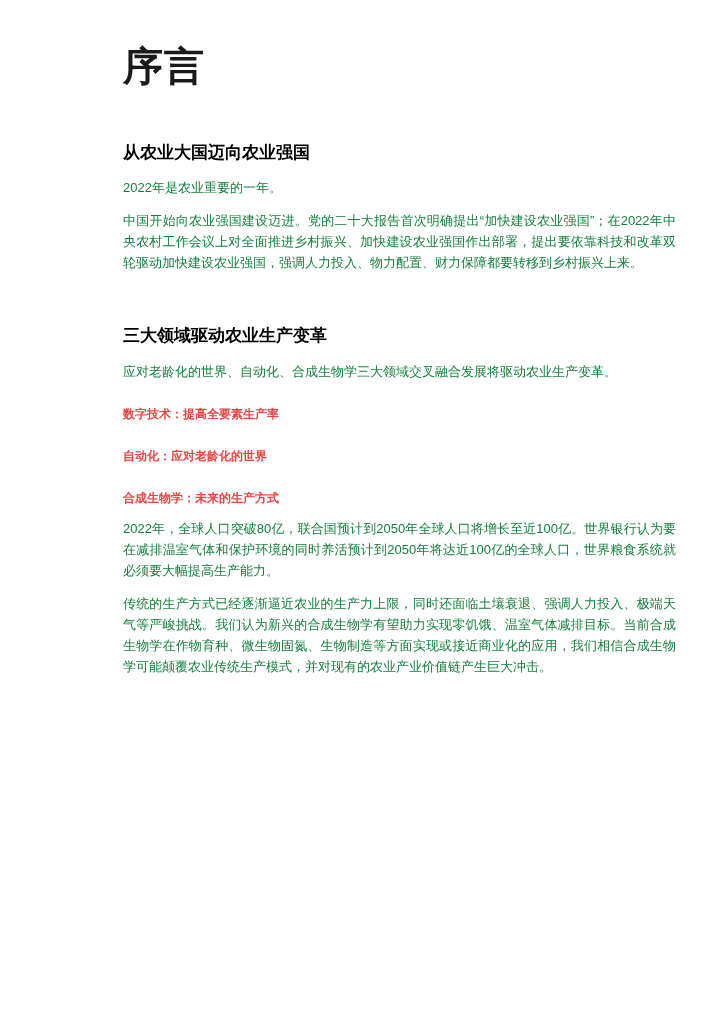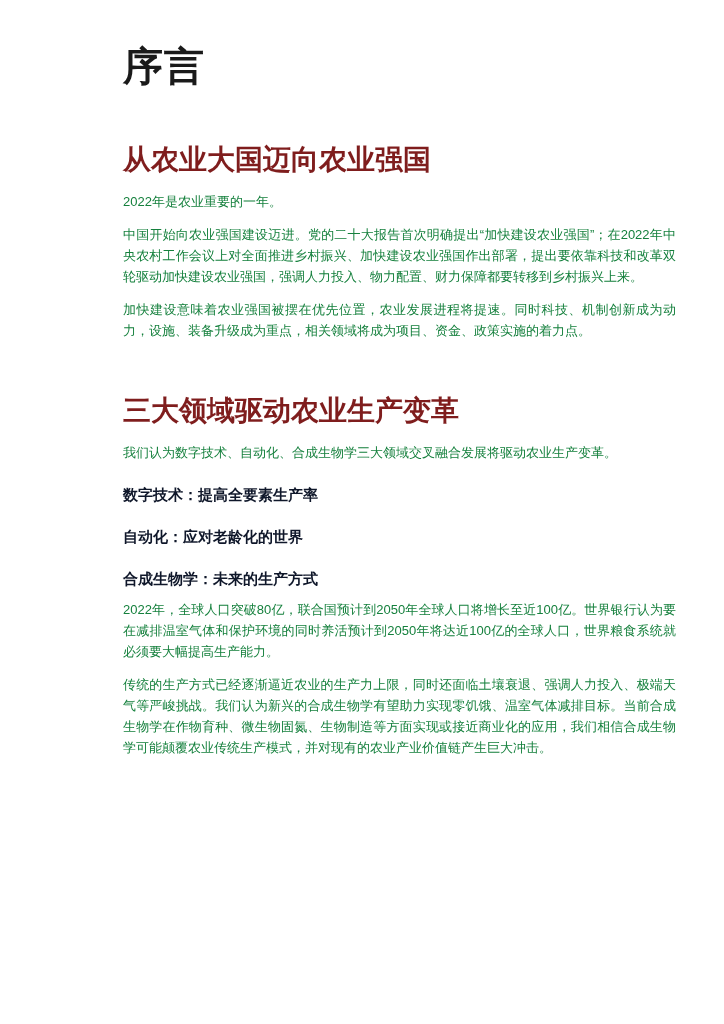--- a/index.html
+++ b/index.html
@@ -23,31 +23,31 @@
   }
   .doc-title {
     font-size: 40px;
     line-height: 1.2;
     font-weight: 700;
     color: #1a1a1a;
     margin: 0;
     letter-spacing: 1px;
   }
   .section-heading {
-    font-size: 28px;
+    font-size: 17px;
     line-height: 1.25;
     font-weight: 700;
-    color: #7f1d1d;
+    color: #000000;
     margin: 52px 0 14px 0;
   }
   .sub-heading {
-    font-size: 15px;
+    font-size: 12px;
     line-height: 20px;
     font-weight: 700;
-    color: #0f172a;
+    color: #ef4444;
     margin: 22px 0 10px 0;
   }
   .body-para {
     font-size: 13px;
     line-height: 21px;
     color: #15803d;
     margin: 0 0 12px 0;
     text-align: justify;
     text-justify: inter-ideograph;
   }
@@ -56,26 +56,25 @@
 <body>
 
 <div class="page">
 
   <h1 class="doc-title">序言</h1>
 
   <section>
     <h2 class="section-heading">从农业大国迈向农业强国</h2>
     <p class="body-para">2022年是农业重要的一年。</p>
     <p class="body-para">中国开始向农业强国建设迈进。党的二十大报告首次明确提出“加快建设农业强国”；在2022年中央农村工作会议上对全面推进乡村振兴、加快建设农业强国作出部署，提出要依靠科技和改革双轮驱动加快建设农业强国，强调人力投入、物力配置、财力保障都要转移到乡村振兴上来。</p>
-    <p class="body-para">加快建设意味着农业强国被摆在优先位置，农业发展进程将提速。同时科技、机制创新成为动力，设施、装备升级成为重点，相关领域将成为项目、资金、政策实施的着力点。</p>
   </section>
 
   <section>
     <h2 class="section-heading">三大领域驱动农业生产变革</h2>
-    <p class="body-para">我们认为数字技术、自动化、合成生物学三大领域交叉融合发展将驱动农业生产变革。</p>
+    <p class="body-para">应对老龄化的世界、自动化、合成生物学三大领域交叉融合发展将驱动农业生产变革。</p>
 
     <div>
       <h3 class="sub-heading">数字技术：提高全要素生产率</h3>
     </div>
 
     <div>
       <h3 class="sub-heading">自动化：应对老龄化的世界</h3>
     </div>
 
     <div>

